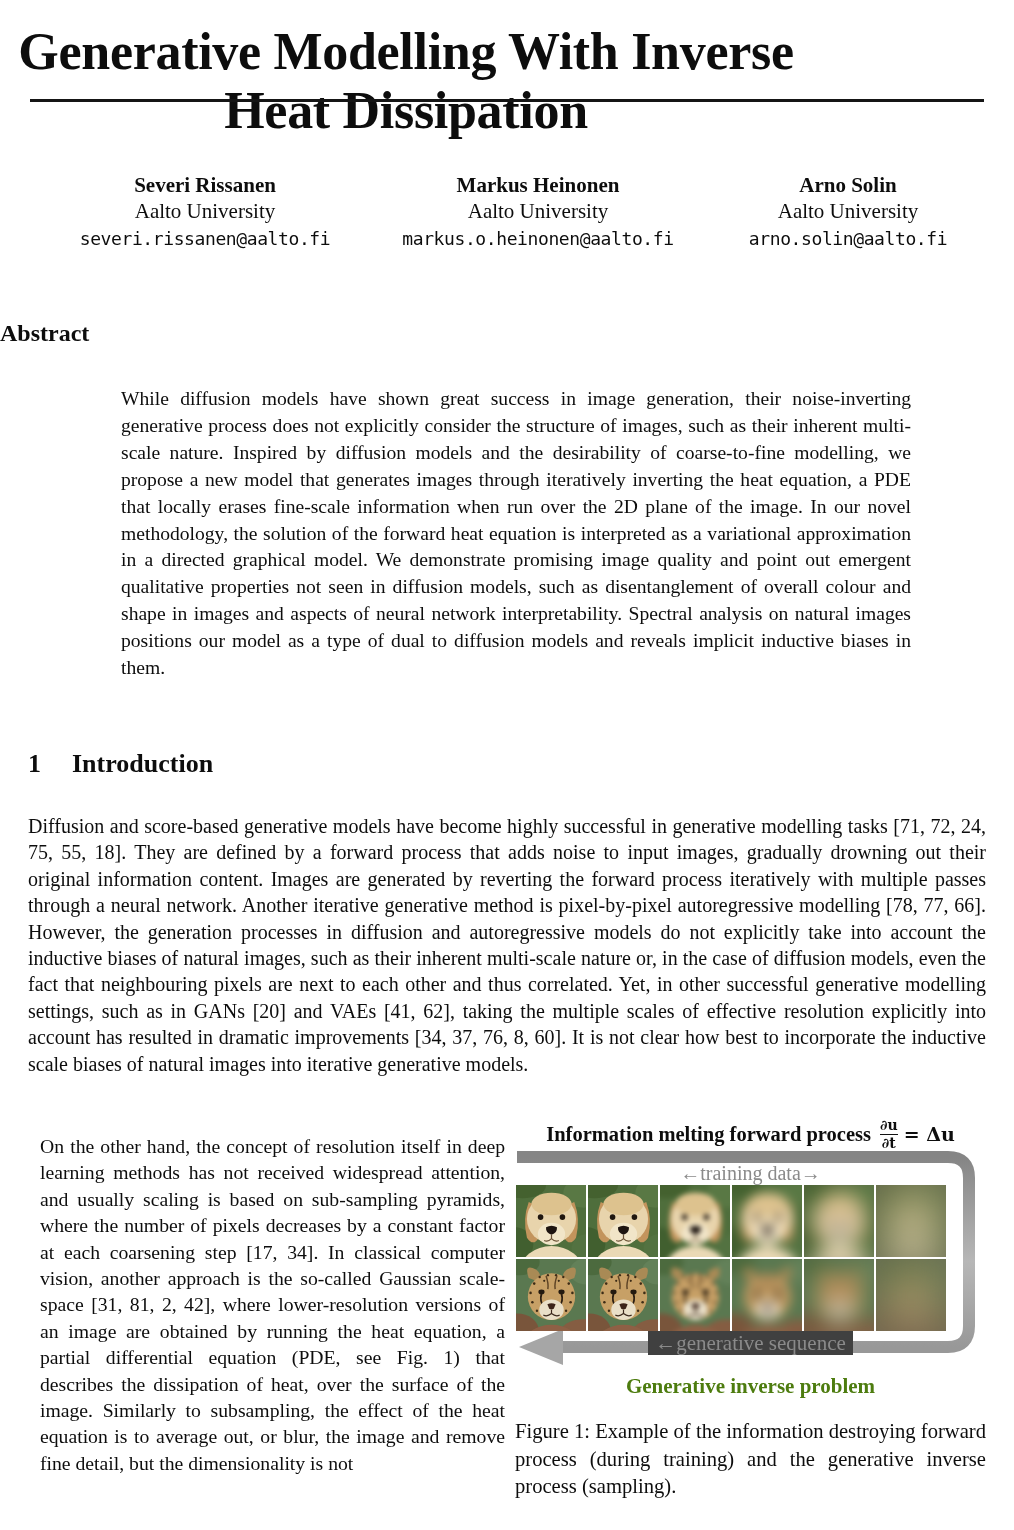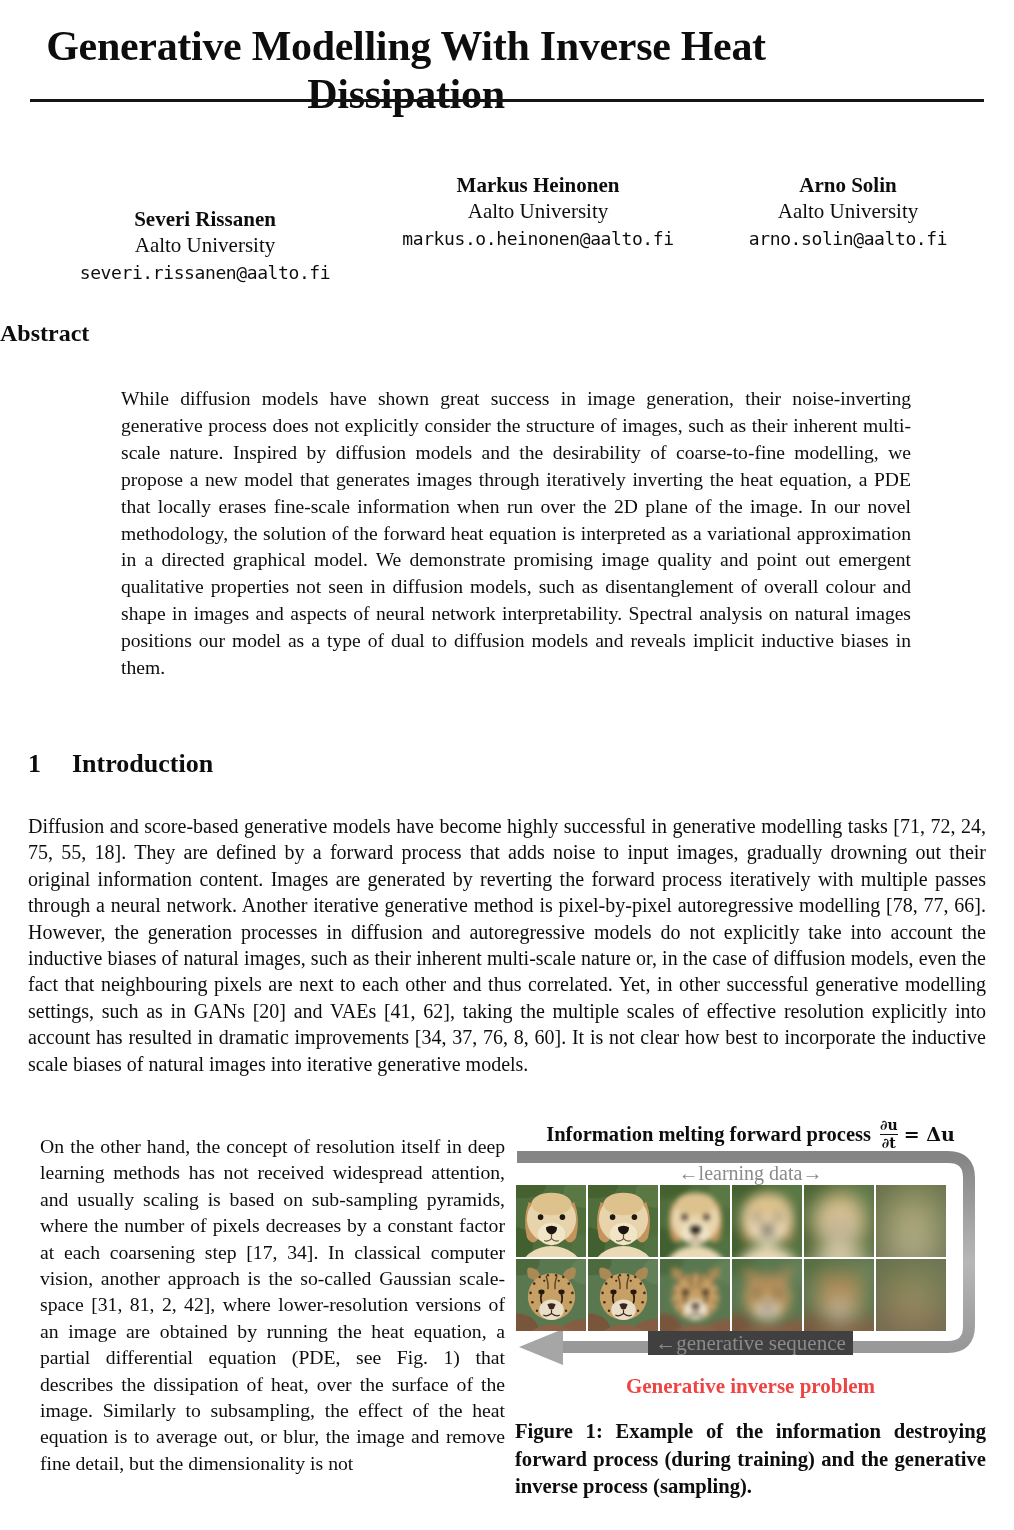--- a/index.html
+++ b/index.html
@@ -4,25 +4,25 @@
 <style>
   html,body{margin:0;padding:0;}
   body{
     width:1014px;height:1530px;position:relative;background:#ffffff;
     font-family:"Liberation Serif","DejaVu Serif",serif;color:#0d0d0d;
     overflow:hidden;
   }
   
   .title{
     position:absolute;top:22px;left:0;width:812px;margin:0;
-    text-align:center;font-size:42px;font-weight:bold;letter-spacing:-0.3px;
+    text-align:center;font-size:52px;font-weight:bold;letter-spacing:-0.3px;
   }
   .rule{position:absolute;top:99px;left:30px;width:954px;height:3px;background:#151515;}
   .author{position:absolute;top:172px;width:320px;text-align:center;}
-  .a0{left:45px;margin-top:34px;} .a1{left:378px;} .a2{left:688px;}
+  .a0{left:45px;} .a1{left:378px;} .a2{left:688px;}
   .author .name{font-weight:bold;font-size:21px;line-height:26px;}
   .author .affil{font-size:21px;line-height:27px;}
   .author .email{font-family:"DejaVu Sans Mono","Liberation Mono",monospace;font-size:18px;line-height:27px;letter-spacing:-0.4px;}
   
   .abs-head{position:absolute;top:320px;left:0;width:1014px;margin:0;font-size:24px;font-weight:bold;}
   .abs-body{
     position:absolute;top:379px;left:114px;width:790px;margin:7px;
     font-size:19.6px;line-height:26.9px;text-align:justify;hyphens:auto;
   }
   
@@ -55,25 +55,25 @@
     position:absolute;top:67px;left:1px;z-index:2;
     display:grid;grid-template-columns:repeat(6,70px);grid-auto-rows:72px;gap:2px;
   }
   .fcell{position:relative;overflow:hidden;background:#6f6a54;}
   .fcell .scene{position:absolute;left:-15%;top:-15%;width:130%;height:130%;filter:blur(var(--b));}
   .b1{--b:0px}.b2{--b:0.7px}.b3{--b:2.4px}.b4{--b:5.5px}.b5{--b:10px}.b6{--b:22px}
   .glabel{position:absolute;top:213px;left:0;width:471px;z-index:3;text-align:center;color:#8a8a8a;font-size:21px;}
   .glabel span{background:#404040;padding:0 7px;}
   .ilabel{
     position:absolute;top:256px;left:0;width:471px;z-index:2;text-align:center;
-    color:#ef4444;font-weight:bold;font-size:21px;
+    color:#4d7c0f;font-weight:bold;font-size:21px;
   }
   .caption{
     position:absolute;top:300px;left:0;width:471px;margin:0;
-    font-size:20.6px;line-height:27.6px;text-align:justify;hyphens:auto;font-weight:bold;
+    font-size:20.6px;line-height:27.6px;text-align:justify;hyphens:auto;
   }
 </style>
 </head>
 <body>
 
 <svg width="0" height="0" style="position:absolute" aria-hidden="true">
   <defs>
     <linearGradient id="barGrad" x1="0" y1="0" x2="0" y2="1">
       <stop offset="0" stop-color="#858585"></stop>
       <stop offset="0.55" stop-color="#b7b7b7"></stop>
@@ -175,21 +175,21 @@
         </span>
         <span class="eq-rhs">= Δu</span>
       </span>
     </div>
 
     <svg class="arrow" width="470" height="224" viewBox="0 0 470 224">
       <path d="M 2 11 H 433 Q 454 11 454 32 V 180 Q 454 201 433 201 H 48" fill="none" stroke="url(#barGrad)" stroke-width="12"></path>
       <polygon points="48,183 48,219 4,201" fill="#a6a6a6"></polygon>
     </svg>
 
-    <div class="tlabel">←learning data→</div>
+    <div class="tlabel">←training data→</div>
 
     <div class="fgrid">
       <div class="fcell b1">
           <svg class="scene" viewBox="0 0 100 100" preserveAspectRatio="none">
             <use href="#puppy-scene"></use>
           </svg>
         </div>
       <div class="fcell b2">
           <svg class="scene" viewBox="0 0 100 100" preserveAspectRatio="none">
             <use href="#puppy-scene"></use>

